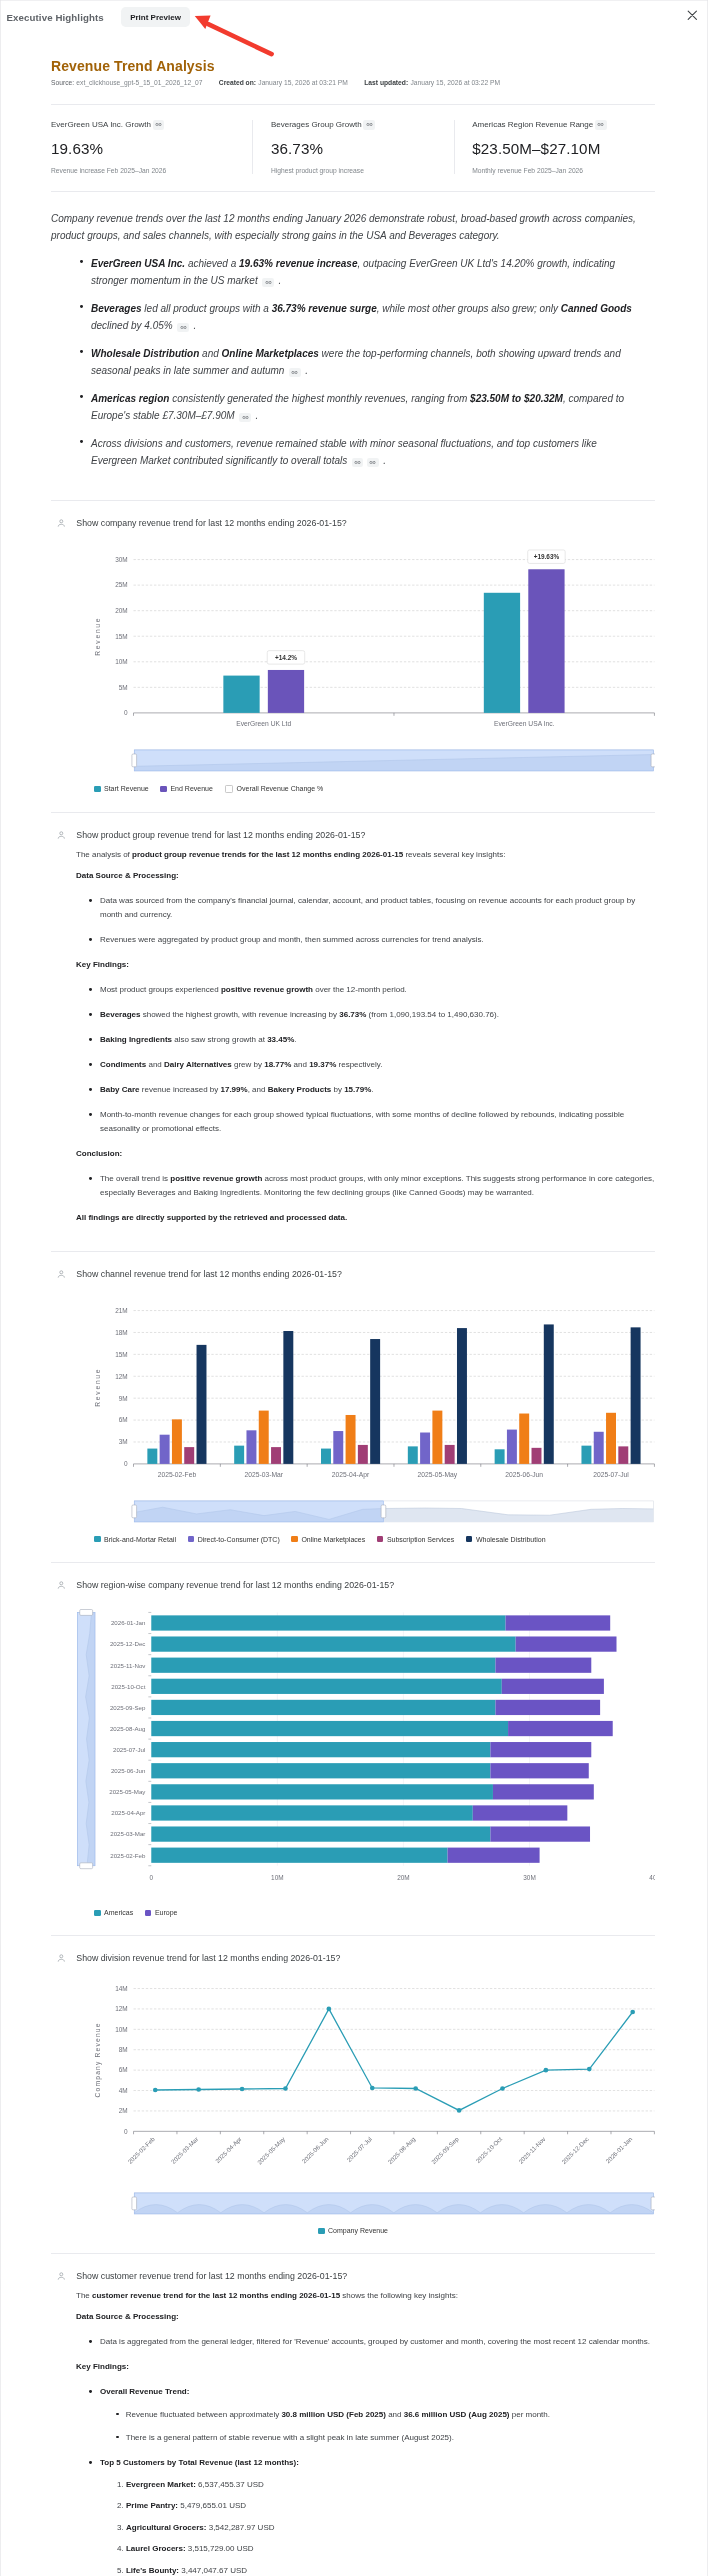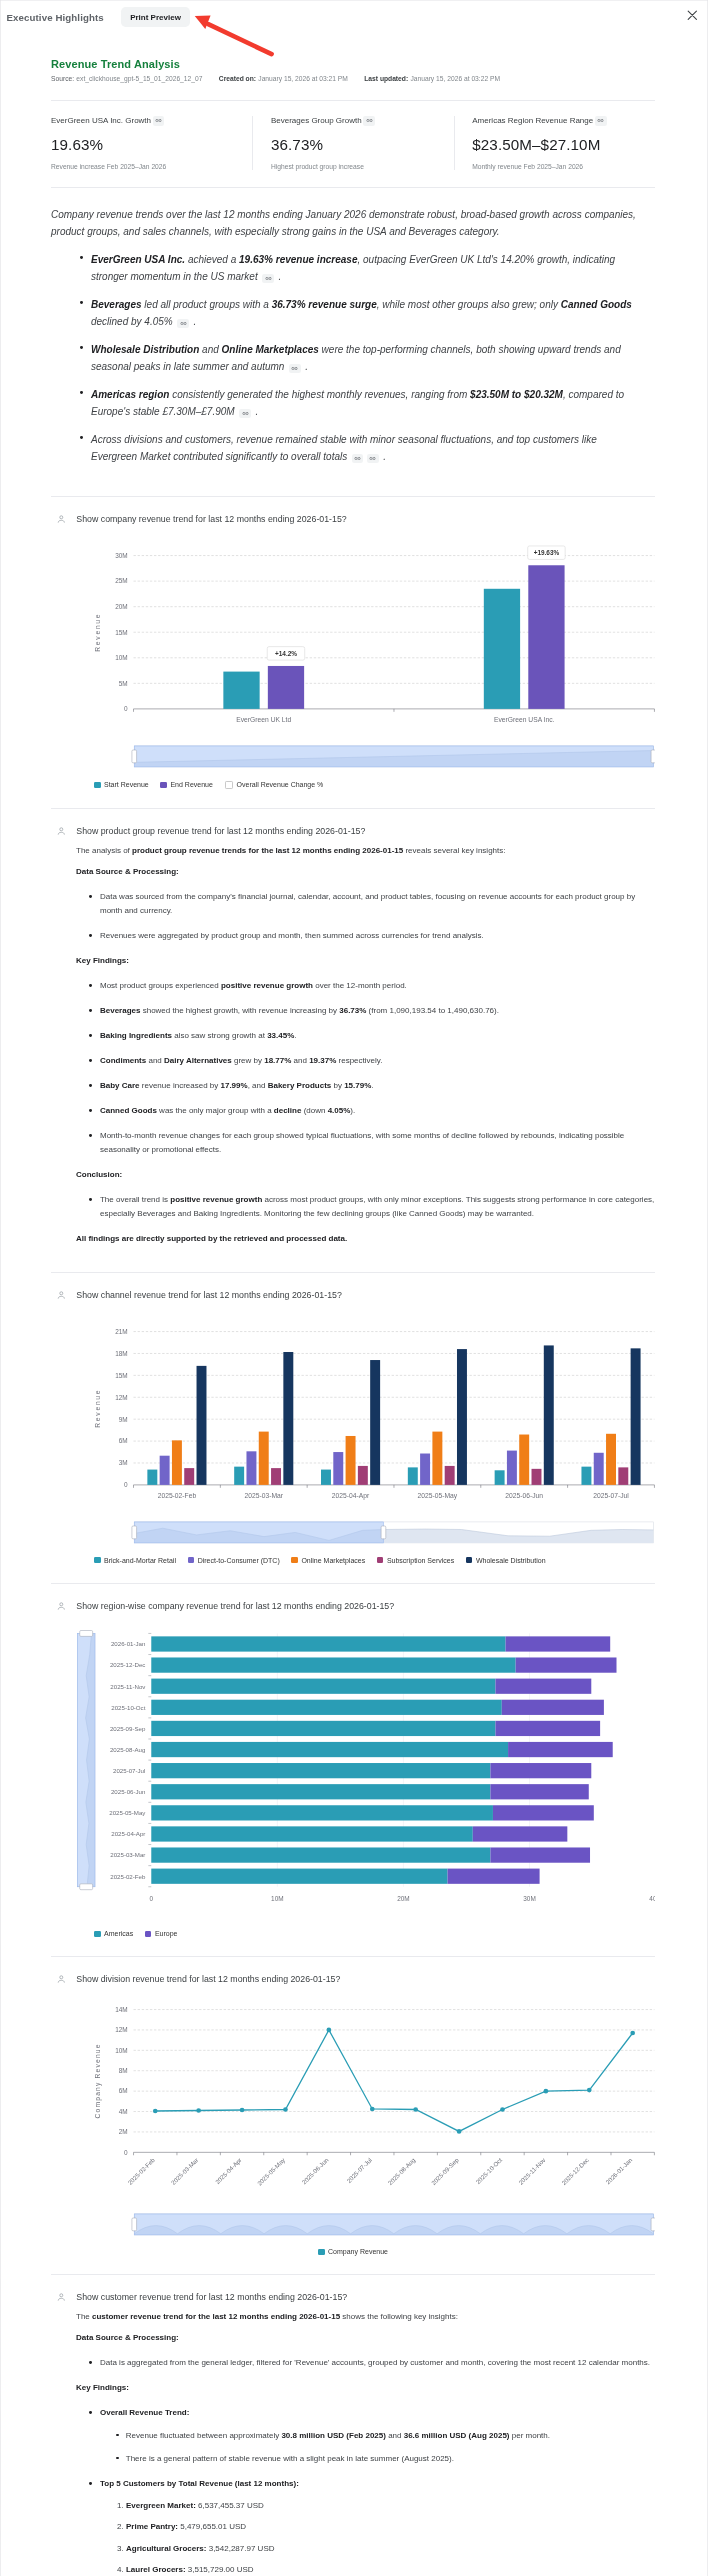--- a/index.html
+++ b/index.html
@@ -6,21 +6,21 @@
   body{width:708px;min-height:2576px;background:#fff;color:#3c4043;
        font-family:"Liberation Sans",sans-serif;position:relative;
        box-shadow:inset 0 0 0 0.6px #e1e1e5;}
   .topbar{position:relative;height:34px;display:flex;align-items:center;padding:0 9.4px 0 6.5px;}
   .tb-title{font-size:9.7px;font-weight:bold;color:#5f6368;letter-spacing:0.1px;}
   .print-btn{margin-left:17.6px;background:#f1f3f4;border:none;border-radius:4.7px;padding:5.3px 8.8px;
        font-family:"Liberation Sans",sans-serif;font-weight:bold;font-size:8px;color:#202124;cursor:pointer;}
   .close-btn{position:absolute;right:8.2px;top:5.9px;background:none;border:none;cursor:pointer;padding:2.3px;}
   .arrow-svg{position:absolute;left:0;top:0;pointer-events:none;z-index:3;}
   main{padding:0 53px 35px 51px;}
-  h1{font-size:11px;font-weight:600;color:#15803d;margin:23.5px 0 5.9px;letter-spacing:0.1px;}
+  h1{font-size:14px;font-weight:600;color:#a16207;margin:23.5px 0 5.9px;letter-spacing:0.1px;}
   .meta{font-size:6.7px;color:#80868b;display:flex;gap:16.4px;margin-bottom:17.6px;}
   .ml{color:#5f6368;margin-right:2.3px;}
   .mlb{color:#3c4043;font-weight:bold;margin-right:2.3px;}
   hr{border:none;border-top:0.6px solid #e9eaee;margin:0;}
   .kpis{display:grid;grid-template-columns:1fr 1fr 1fr;padding:15.2px 0 17.6px;}
   .kpi{padding:0 17.6px;}
   .kpi:first-child{padding-left:0;}
   .kpi+.kpi{border-left:0.6px solid #e9eaee;}
   .kpi-label{font-size:8px;color:#3c4043;display:flex;align-items:center;}
   .kpi-value{font-size:15.2px;color:#202124;margin:10.6px 0 9.4px;font-weight:400;letter-spacing:0.1px;}
@@ -234,21 +234,20 @@
           <li><span>Data was sourced from the company's financial journal, calendar, account, and product tables, focusing on revenue accounts for each product group by month and currency.</span></li>
           <li><span>Revenues were aggregated by product group and month, then summed across currencies for trend analysis.</span></li>
         </ul>
         <p><span class="b">Key Findings:</span></p>
         <ul class="blist">
           <li><span>Most product groups experienced </span><span class="b">positive revenue growth</span><span> over the 12-month period.</span></li>
           <li><span class="b">Beverages</span><span> showed the highest growth, with revenue increasing by </span><span class="b">36.73%</span><span> (from 1,090,193.54 to 1,490,630.76).</span></li>
           <li><span class="b">Baking Ingredients</span><span> also saw strong growth at </span><span class="b">33.45%</span><span>.</span></li>
           <li><span class="b">Condiments</span><span> and </span><span class="b">Dairy Alternatives</span><span> grew by </span><span class="b">18.77%</span><span> and </span><span class="b">19.37%</span><span> respectively.</span></li>
           <li><span class="b">Baby Care</span><span> revenue increased by </span><span class="b">17.99%</span><span>, and </span><span class="b">Bakery Products</span><span> by </span><span class="b">15.79%</span><span>.</span></li>
-          <li><span class="b">Canned Goods</span><span> was the only major group with a </span><span class="b">decline</span><span> (down </span><span class="b">4.05%</span><span>).</span></li>
           <li><span>Month-to-month revenue changes for each group showed typical fluctuations, with some months of decline followed by rebounds, indicating possible seasonality or promotional effects.</span></li>
         </ul>
         <p><span class="b">Conclusion:</span></p>
         <ul class="blist">
           <li><span>The overall trend is </span><span class="b">positive revenue growth</span><span> across most product groups, with only minor exceptions. This suggests strong performance in core categories, especially Beverages and Baking Ingredients. Monitoring the few declining groups (like Canned Goods) may be warranted.</span></li>
         </ul>
         <p><span class="b">All findings are directly supported by the retrieved and processed data.</span></p>
       </div>
   </section>
   <hr>

